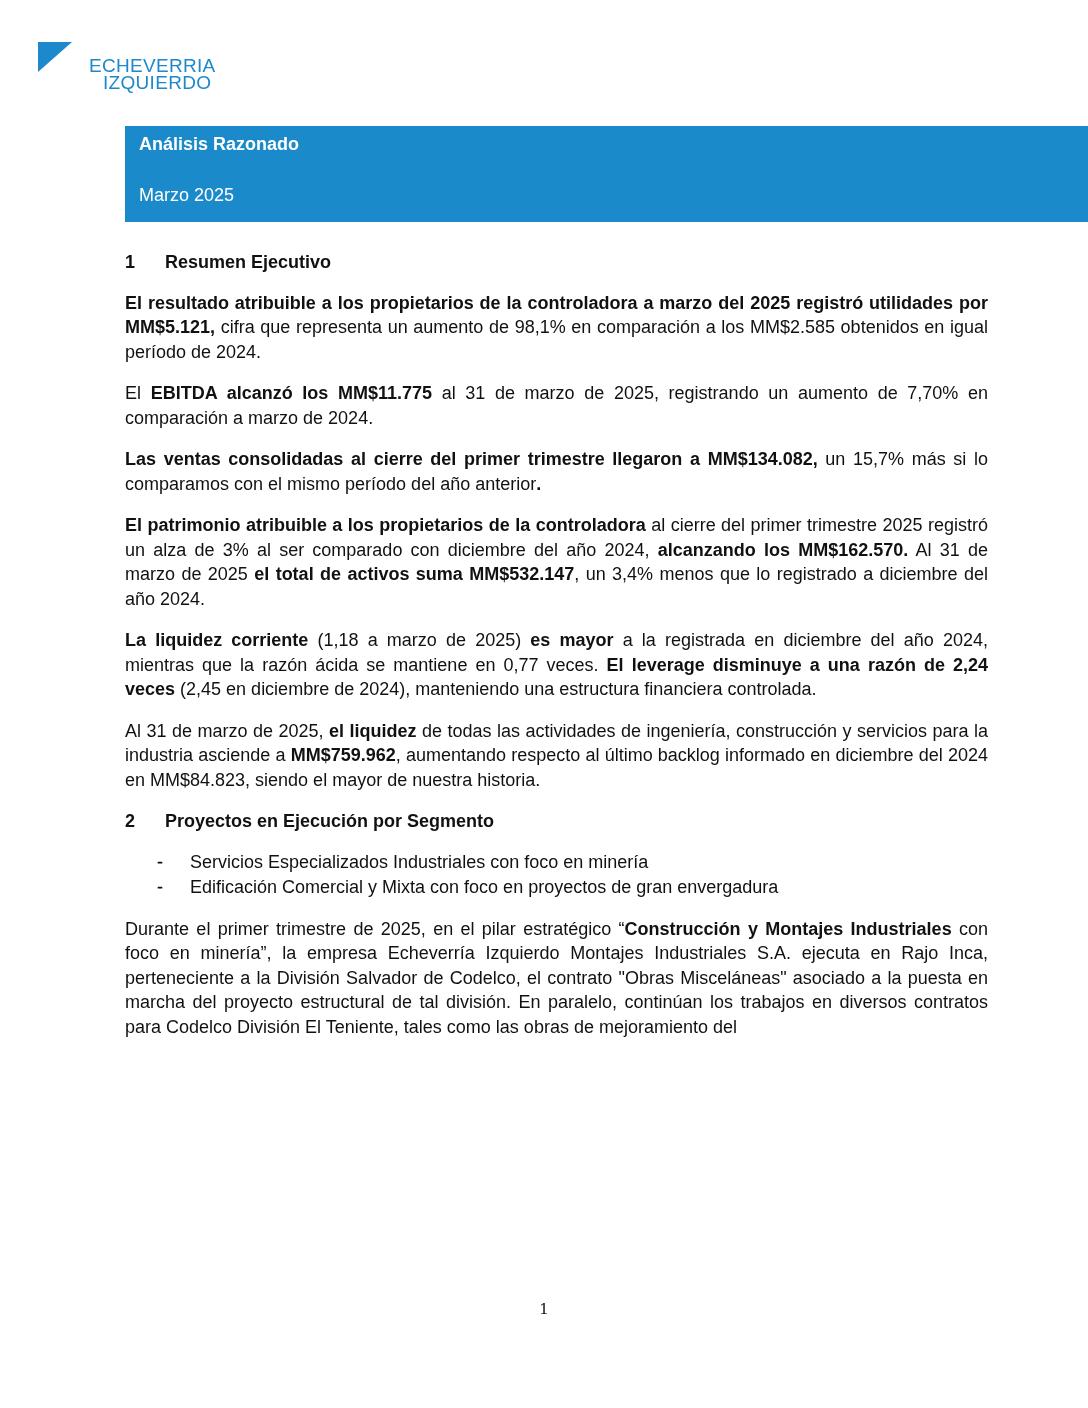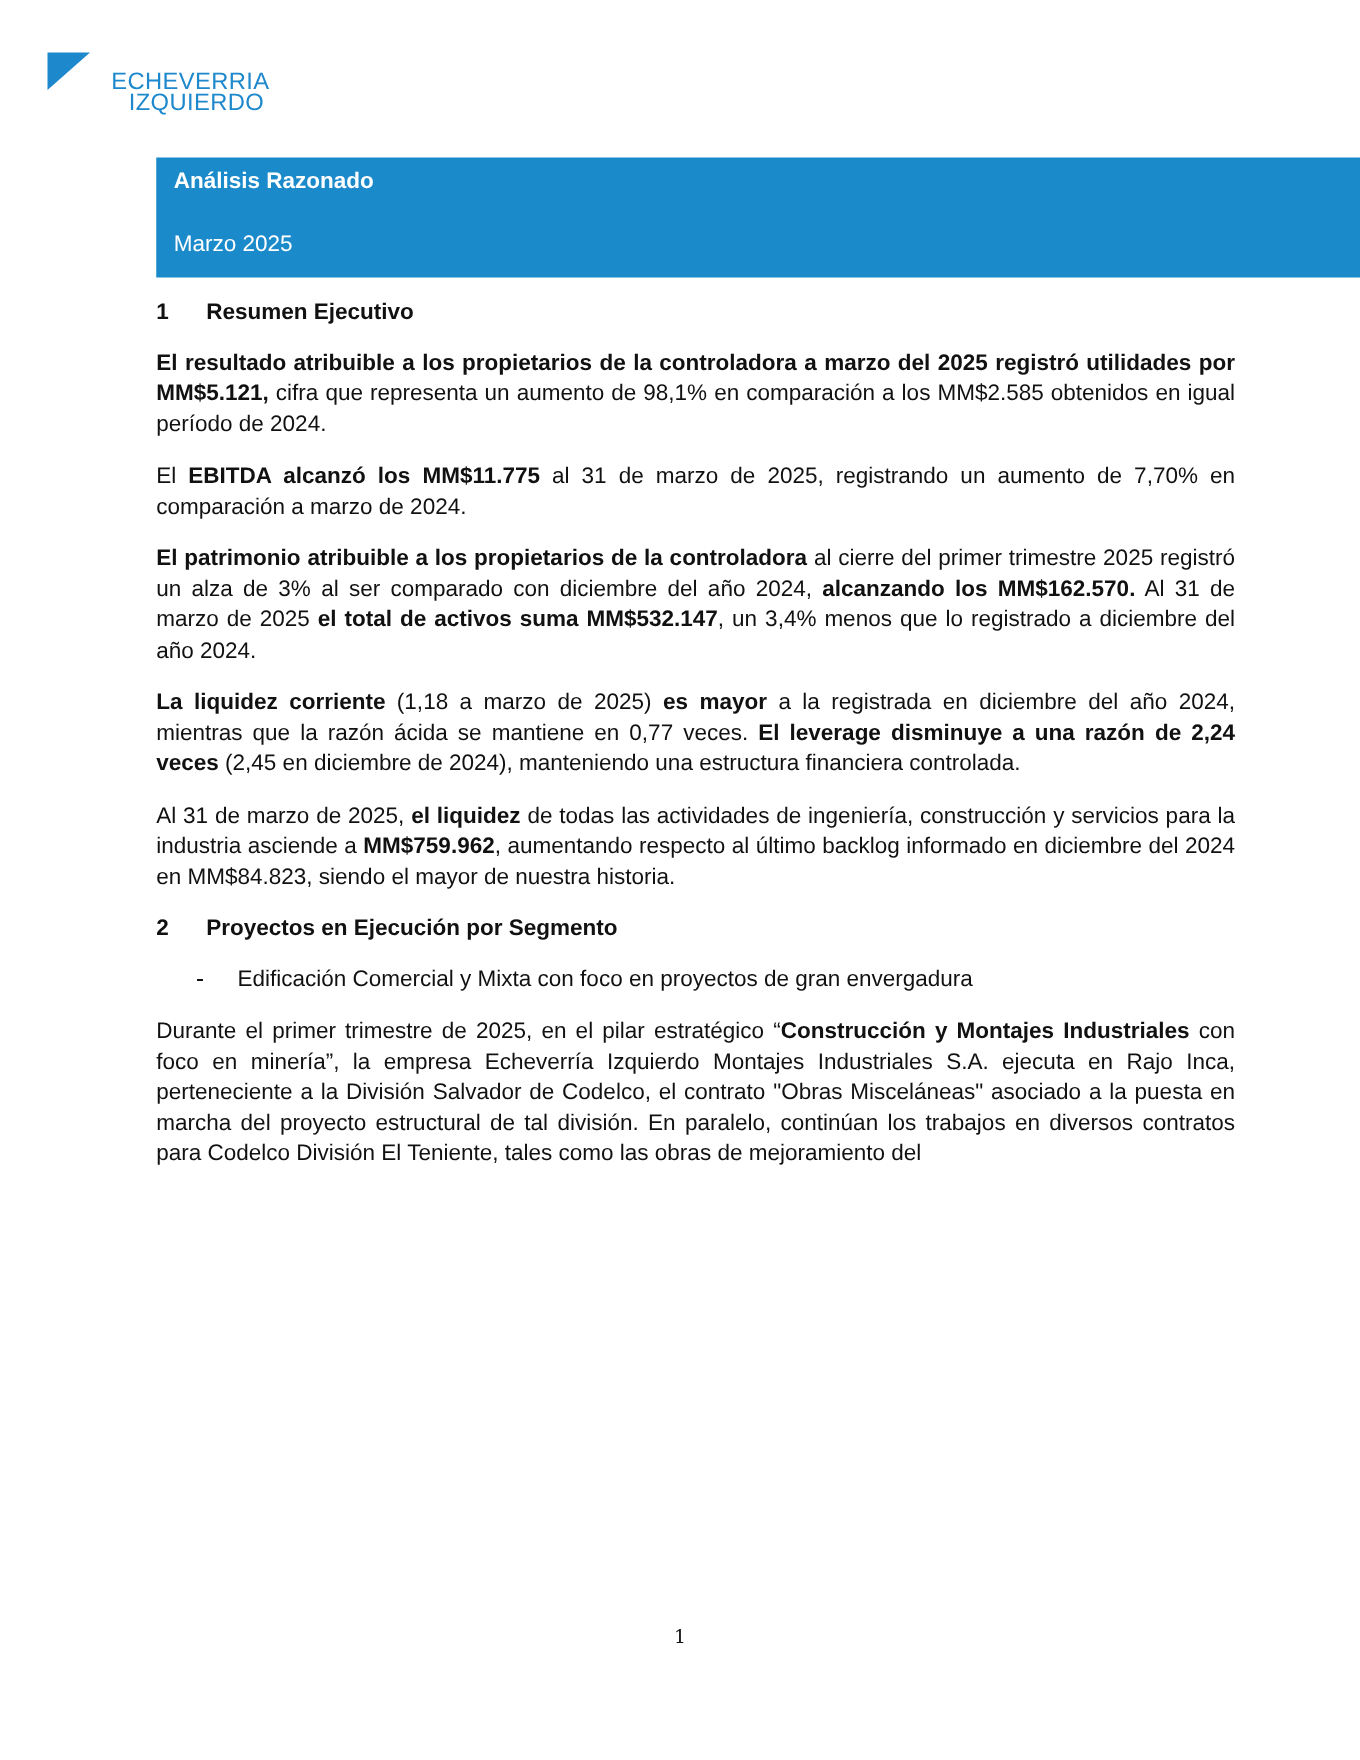--- a/index.html
+++ b/index.html
@@ -8,21 +8,21 @@
   .logo { position: absolute; left: 38px; top: 42px; width: 200px; height: 50px; }
   .logo-tri { position: absolute; left: 0; top: 0; width: 0; height: 0;
               border-top: 30px solid #1e88cc; border-right: 34px solid transparent; }
   .logo-text { position: absolute; left: 51px; top: 15px; font-weight: normal; color: #1e88cc;
                font-size: 19px; line-height: 17px; letter-spacing: 0.3px; }
   .logo-text .l2 { padding-left: 14px; display: block; }
   .banner { position: absolute; left: 125px; top: 126px; width: 1038px; height: 96px;
             background: #1b8acb; color: #fff; }
   .banner .t1 { position: absolute; left: 14px; top: 8px; font-size: 18px; font-weight: bold; }
   .banner .t2 { position: absolute; left: 14px; top: 59px; font-size: 18px; }
-  .content { position: absolute; left: 125px; top: 237px; width: 863px; font-size: 18px; line-height: 24.5px; }
+  .content { position: absolute; left: 125px; top: 250px; width: 863px; font-size: 18px; line-height: 24.5px; }
   h2 { font-size: 18px; font-weight: bold; margin: 0 0 16px 0; }
   h2 .num { display: inline-block; width: 40px; }
   p { margin: 0 0 17px 0; text-align: justify; }
   b { font-weight: bold; }
   ul { list-style: none; margin: 0 0 16px 0; padding: 0; }
   ul li { position: relative; padding-left: 65px; line-height: 25.5px; }
   ul li .dash { position: absolute; left: 32px; }
   .pagenum { position: absolute; left: 0; width: 1088px; top: 1300px; text-align: center;
              font-family: "DejaVu Serif", serif; font-size: 15px; }
 </style>
@@ -42,33 +42,34 @@
   <div class="t2">Marzo 2025</div>
 </div>
 
 <div class="content">
   <h2><span class="num">1</span><span>Resumen Ejecutivo</span></h2>
 
   <p><b>El resultado atribuible a los propietarios de la controladora a marzo del 2025 registró utilidades por MM$5.121,</b><span> cifra que representa un aumento de 98,1% en comparación a los MM$2.585 obtenidos en igual período de 2024.</span></p>
 
   <p><span>El </span><b>EBITDA alcanzó los MM$11.775</b><span> al 31 de marzo de 2025, registrando un aumento de 7,70% en comparación a marzo de 2024.</span></p>
 
+  <p><b>Las ventas consolidadas al cierre del primer trimestre llegaron a MM$134.082,</b><span> un 15,7% más si lo comparamos con el mismo período del año anterior</span><b>.</b></p>
 
   <p><b>El patrimonio atribuible a los propietarios de la controladora</b><span> al cierre del primer trimestre 2025 registró un alza de 3% al ser comparado con diciembre del año 2024, </span><b>alcanzando los MM$162.570.</b><span> Al 31 de marzo de 2025 </span><b>el total de activos suma MM$532.147</b><span>, un 3,4% menos que lo registrado a diciembre del año 2024.</span></p>
 
   <p><b>La liquidez corriente</b><span> (1,18 a marzo de 2025) </span><b>es mayor</b><span> a la registrada en diciembre del año 2024, mientras que la razón ácida se mantiene en 0,77 veces. </span><b>El leverage disminuye a una razón de 2,24 veces</b><span> (2,45 en diciembre de 2024), manteniendo una estructura financiera controlada.</span></p>
 
   <p><span>Al 31 de marzo de 2025, </span><b>el liquidez</b><span> de todas las actividades de ingeniería, construcción y servicios para la industria asciende a </span><b>MM$759.962</b><span>, aumentando respecto al último backlog informado en diciembre del 2024 en MM$84.823, siendo el mayor de nuestra historia.</span></p>
 
   <h2><span class="num">2</span><span>Proyectos en Ejecución por Segmento</span></h2>
 
 
   <ul>
     <li><span class="dash">-</span></li>
-    <li><span class="dash">-</span></li>
+    <li><span class="dash">-</span><span>Servicios Especializados Industriales con foco en minería</span></li>
     <li><span class="dash">-</span></li>
     <li><span class="dash">-</span><span>Edificación Comercial y Mixta con foco en proyectos de gran envergadura</span></li>
   </ul>
 
   <p><span>Durante el primer trimestre de 2025, en el pilar estratégico “</span><b>Construcción y Montajes Industriales</b><span> con foco en minería”, la empresa Echeverría Izquierdo Montajes Industriales S.A. ejecuta en Rajo Inca, perteneciente a la División Salvador de Codelco, el contrato "Obras Misceláneas" asociado a la puesta en marcha del proyecto estructural de tal división. En paralelo, continúan los trabajos en diversos contratos para Codelco División El Teniente, tales como las obras de mejoramiento del</span></p>
 </div>
 
 <div class="pagenum">1</div>
 
 </body></html>

